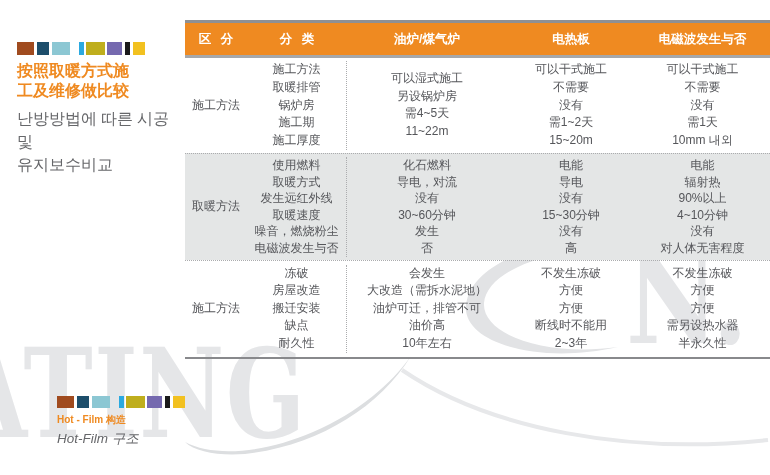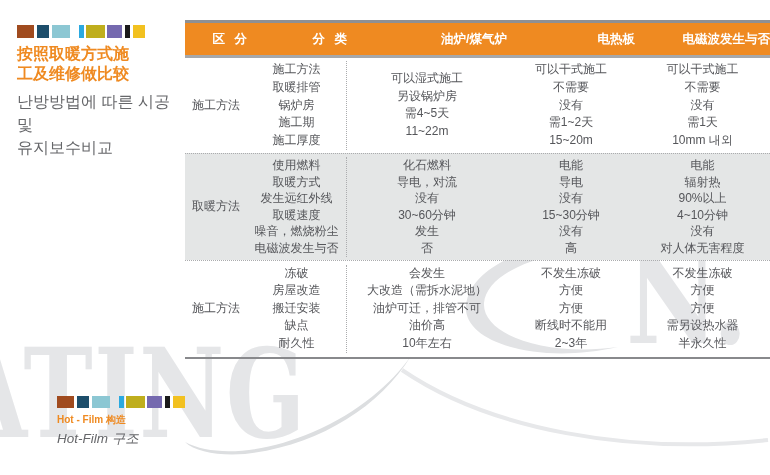--- a/index.html
+++ b/index.html
@@ -11,32 +11,32 @@
   #watermark{position:absolute;inset:0;z-index:1;}
   .wm-text{
     position:absolute;font-family:"DejaVu Serif",serif;font-weight:bold;
     color:var(--watermark-gray,#E4E5E7);line-height:1;transform-origin:left top;
     user-select:none;white-space:nowrap;
   }
   #wm-ating{left:-45px;top:332px;font-size:124px;transform:scaleX(.75);letter-spacing:2px;}
   #wm-n{left:626px;top:238px;font-size:124px;transform:scaleX(.82);}
   .wm-svg{position:absolute;}
   
-  #intro{position:absolute;left:17px;top:25px;width:165px;z-index:2;}
+  #intro{position:absolute;left:17px;top:42px;width:165px;z-index:2;font-family:Liberation Serif, serif;}
   .sq-row{display:flex;align-items:flex-end;height:13px;}
   .sq{display:inline-block;height:13px;}
   #intro-title{margin-top:6px;font-size:16px;font-weight:bold;color:var(--accent-orange,#EF8A21);line-height:1.28;}
   #intro-sub{margin-top:5px;font-size:16px;color:var(--text-gray,#66676A);line-height:1.45;}
   
   #comp-table{position:absolute;left:185px;top:20px;width:585px;z-index:2;border-bottom:2px solid #88898C;}
   .tgrid{display:grid;grid-template-columns:62px 100px 160px 128px 135px;}
   #thead{
     height:32px;background:var(--accent-orange,#EF8A21);
     border-top:3px solid #8F9093;border-bottom:3px solid #A6A7A9;
-    align-items:center;text-align:right;color:#fff;font-weight:bold;
+    align-items:center;text-align:center;color:#fff;font-weight:bold;
     font-size:12.5px;word-spacing:6px;
   }
   .section{padding:3px 0;}
   .section.s1{background:var(--table-shaded-bg,#E4E6E6);}
   .section + .section{border-top:1px dotted var(--dotted-gray,#ABACAE);}
   .section.s2{padding:4px 0;}
   .gubun{display:flex;align-items:center;justify-content:center;
     font-size:12px;color:var(--text-dark,#55565A);}
   .stack{display:flex;flex-direction:column;justify-content:center;text-align:center;}
   .cat{border-right:1px dotted var(--dotted-gray,#ABACAE);}

